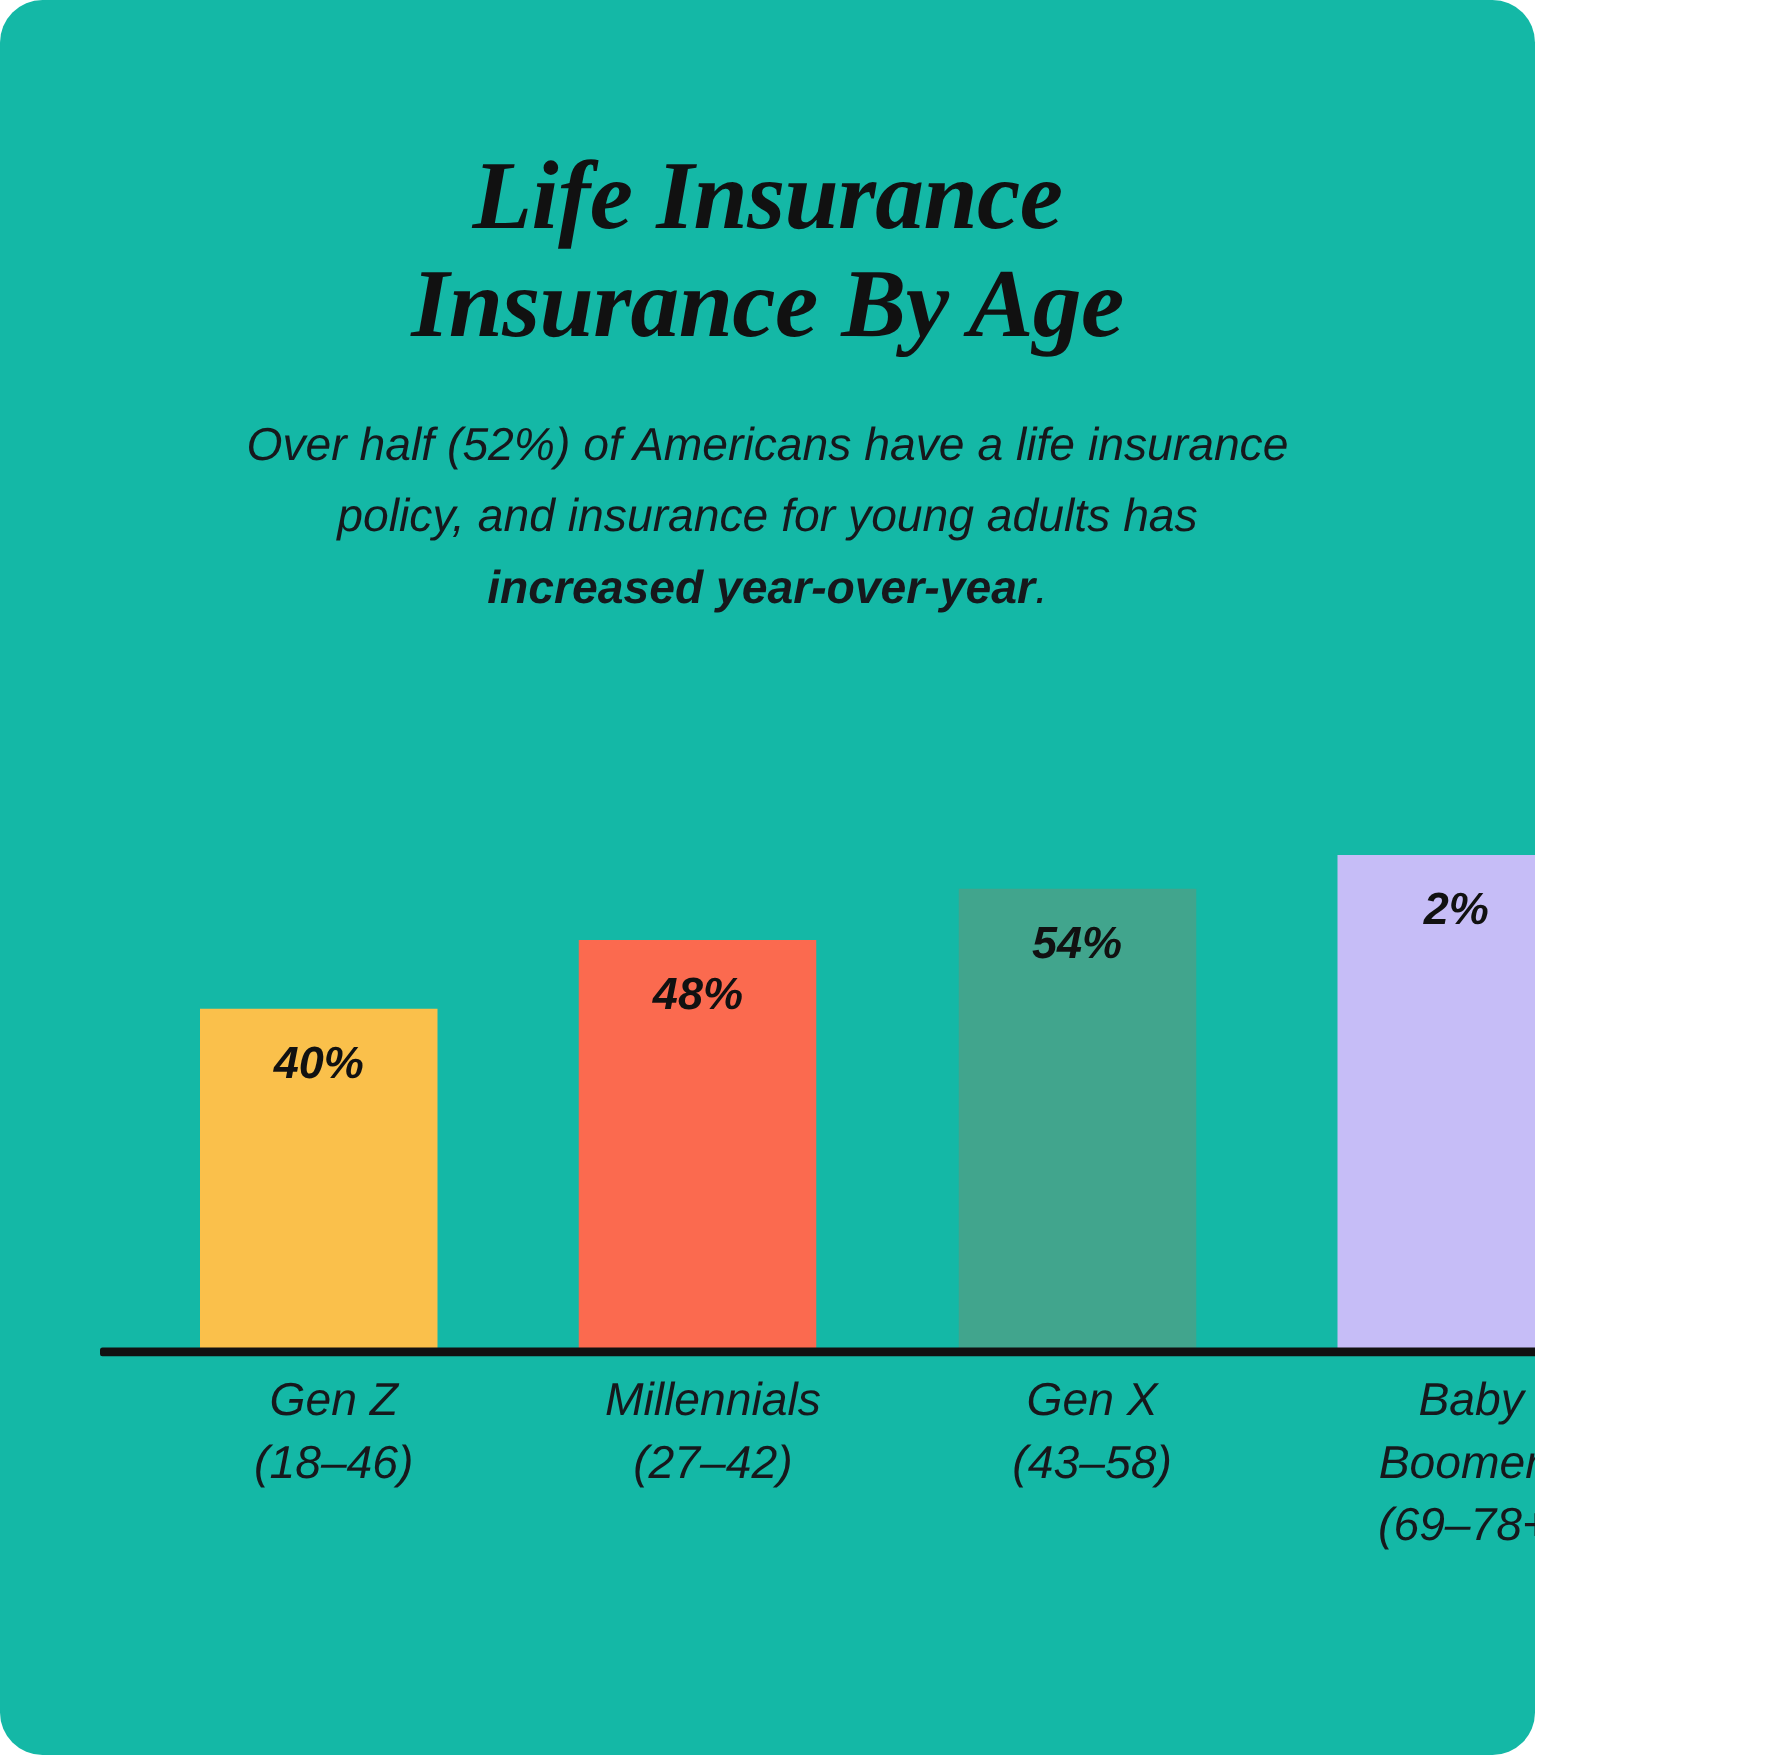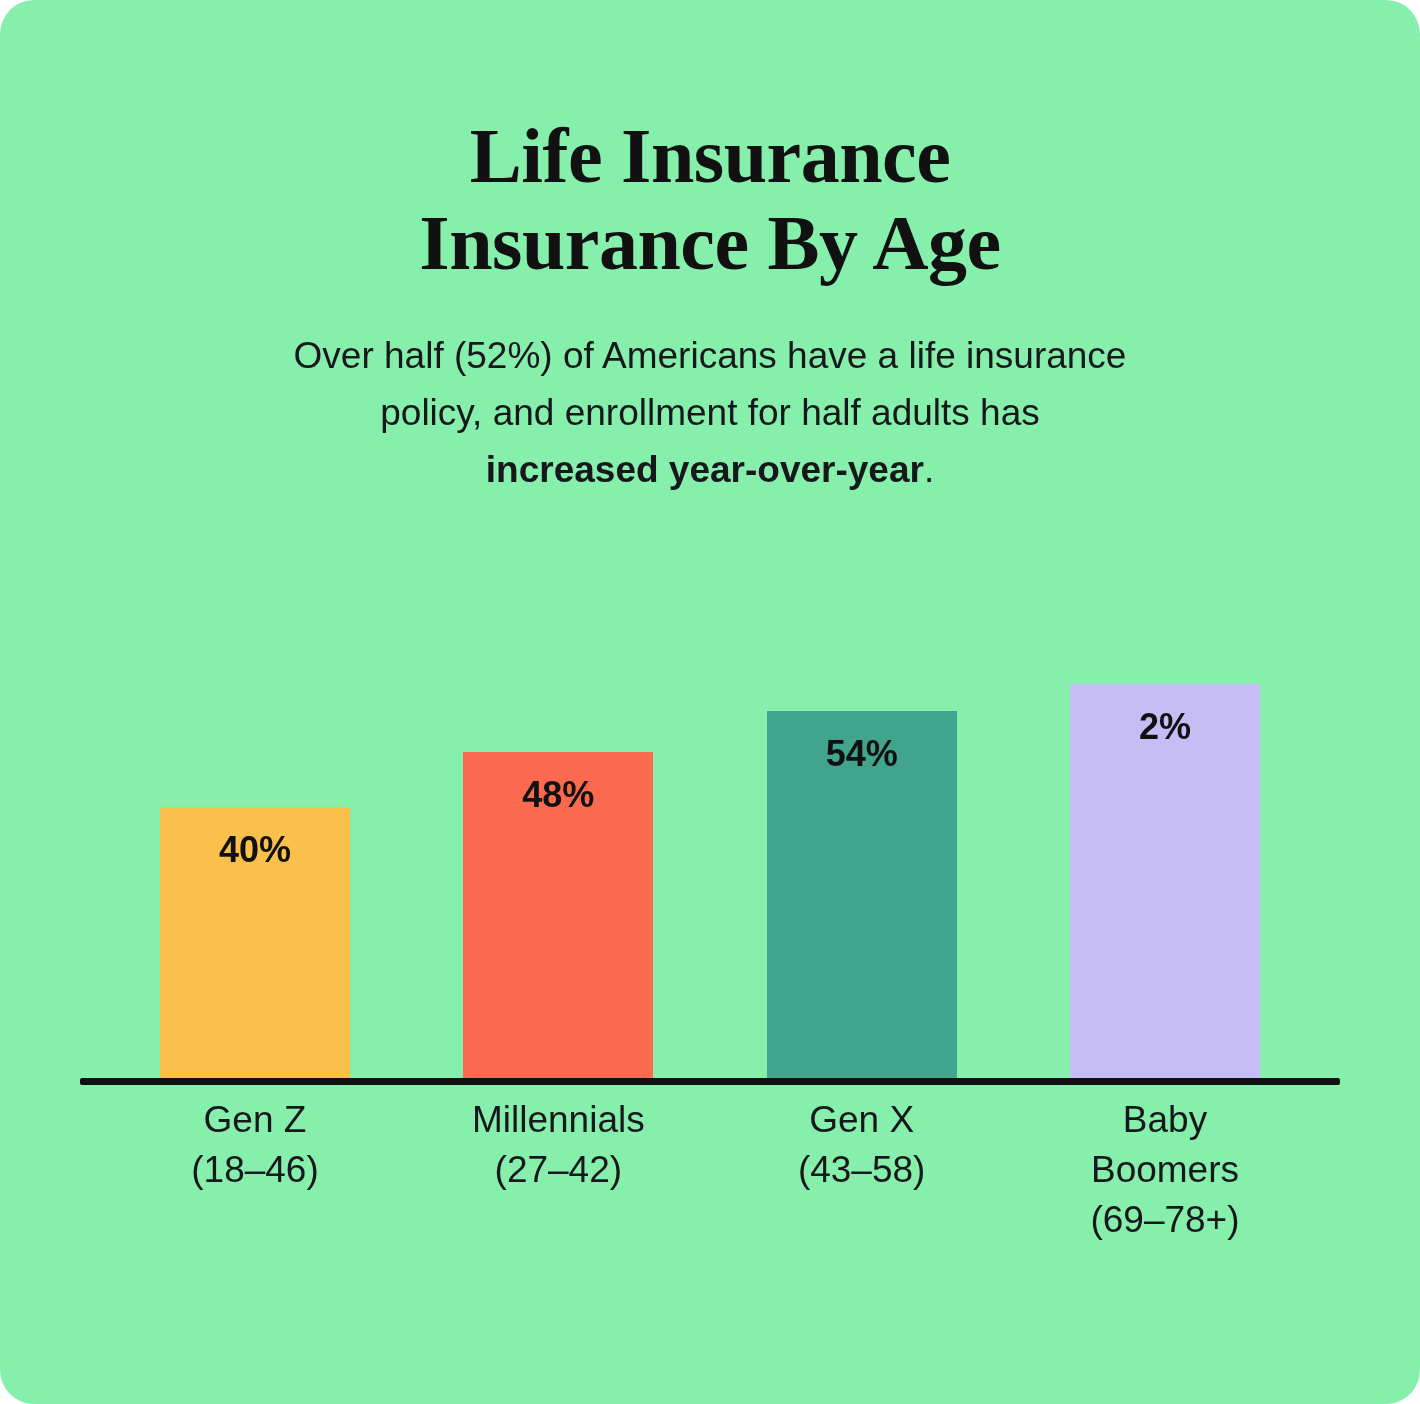--- a/index.html
+++ b/index.html
@@ -7,26 +7,27 @@
     padding: 0;
   }
   body {
     width: 1420px;
     height: 1404px;
     background: #ffffff;
     font-family: "Liberation Sans", sans-serif;
   }
   .card {
     position: relative;
-    width: 1420px;
+    width: 1228px;
     height: 1404px;
-    background: #86efac;
+    background: #14b8a6;
     border-radius: 34px;
     overflow: hidden;
     box-sizing: border-box;
+    font-style: italic;
   }
   .title {
     margin: 0;
     padding-top: 112px;
     text-align: center;
     font-family: "Liberation Serif", serif;
     font-weight: bold;
     font-size: 78px;
     line-height: 1.12;
     letter-spacing: -0.5px;
@@ -103,21 +104,21 @@
     position: absolute;
     left: 80px;
     top: 478px;
     width: 1260px;
     height: 7px;
     background: #111111;
     border-radius: 2px;
   }
   .ticks {
     position: absolute;
-    left: 80px;
+    left: 92px;
     top: 495px;
     width: 1260px;
     display: flex;
     justify-content: space-between;
     padding: 0 80px;
     box-sizing: border-box;
   }
   .tick {
     width: 190px;
     text-align: center;
@@ -134,21 +135,21 @@
 
 <div class="card">
 
   <h1 class="title">
     <span class="line">Life Insurance</span>
     <span class="line">Insurance By Age</span>
   </h1>
 
   <p class="subtitle">
     <span class="line">Over half (52%) of Americans have a life insurance</span>
-    <span class="line">policy, and enrollment for half adults has</span>
+    <span class="line">policy, and insurance for young adults has</span>
     <span class="line"><b>increased year-over-year</b><span>.</span></span>
   </p>
 
   <div class="chart">
     <div class="plot">
       <div class="bars">
 
         <div class="bar-wrap">
           <div class="bar" id="bar0" style="height: 273.143px; background: rgb(250, 192, 75);">
             <span class="bar-label">40%</span>

